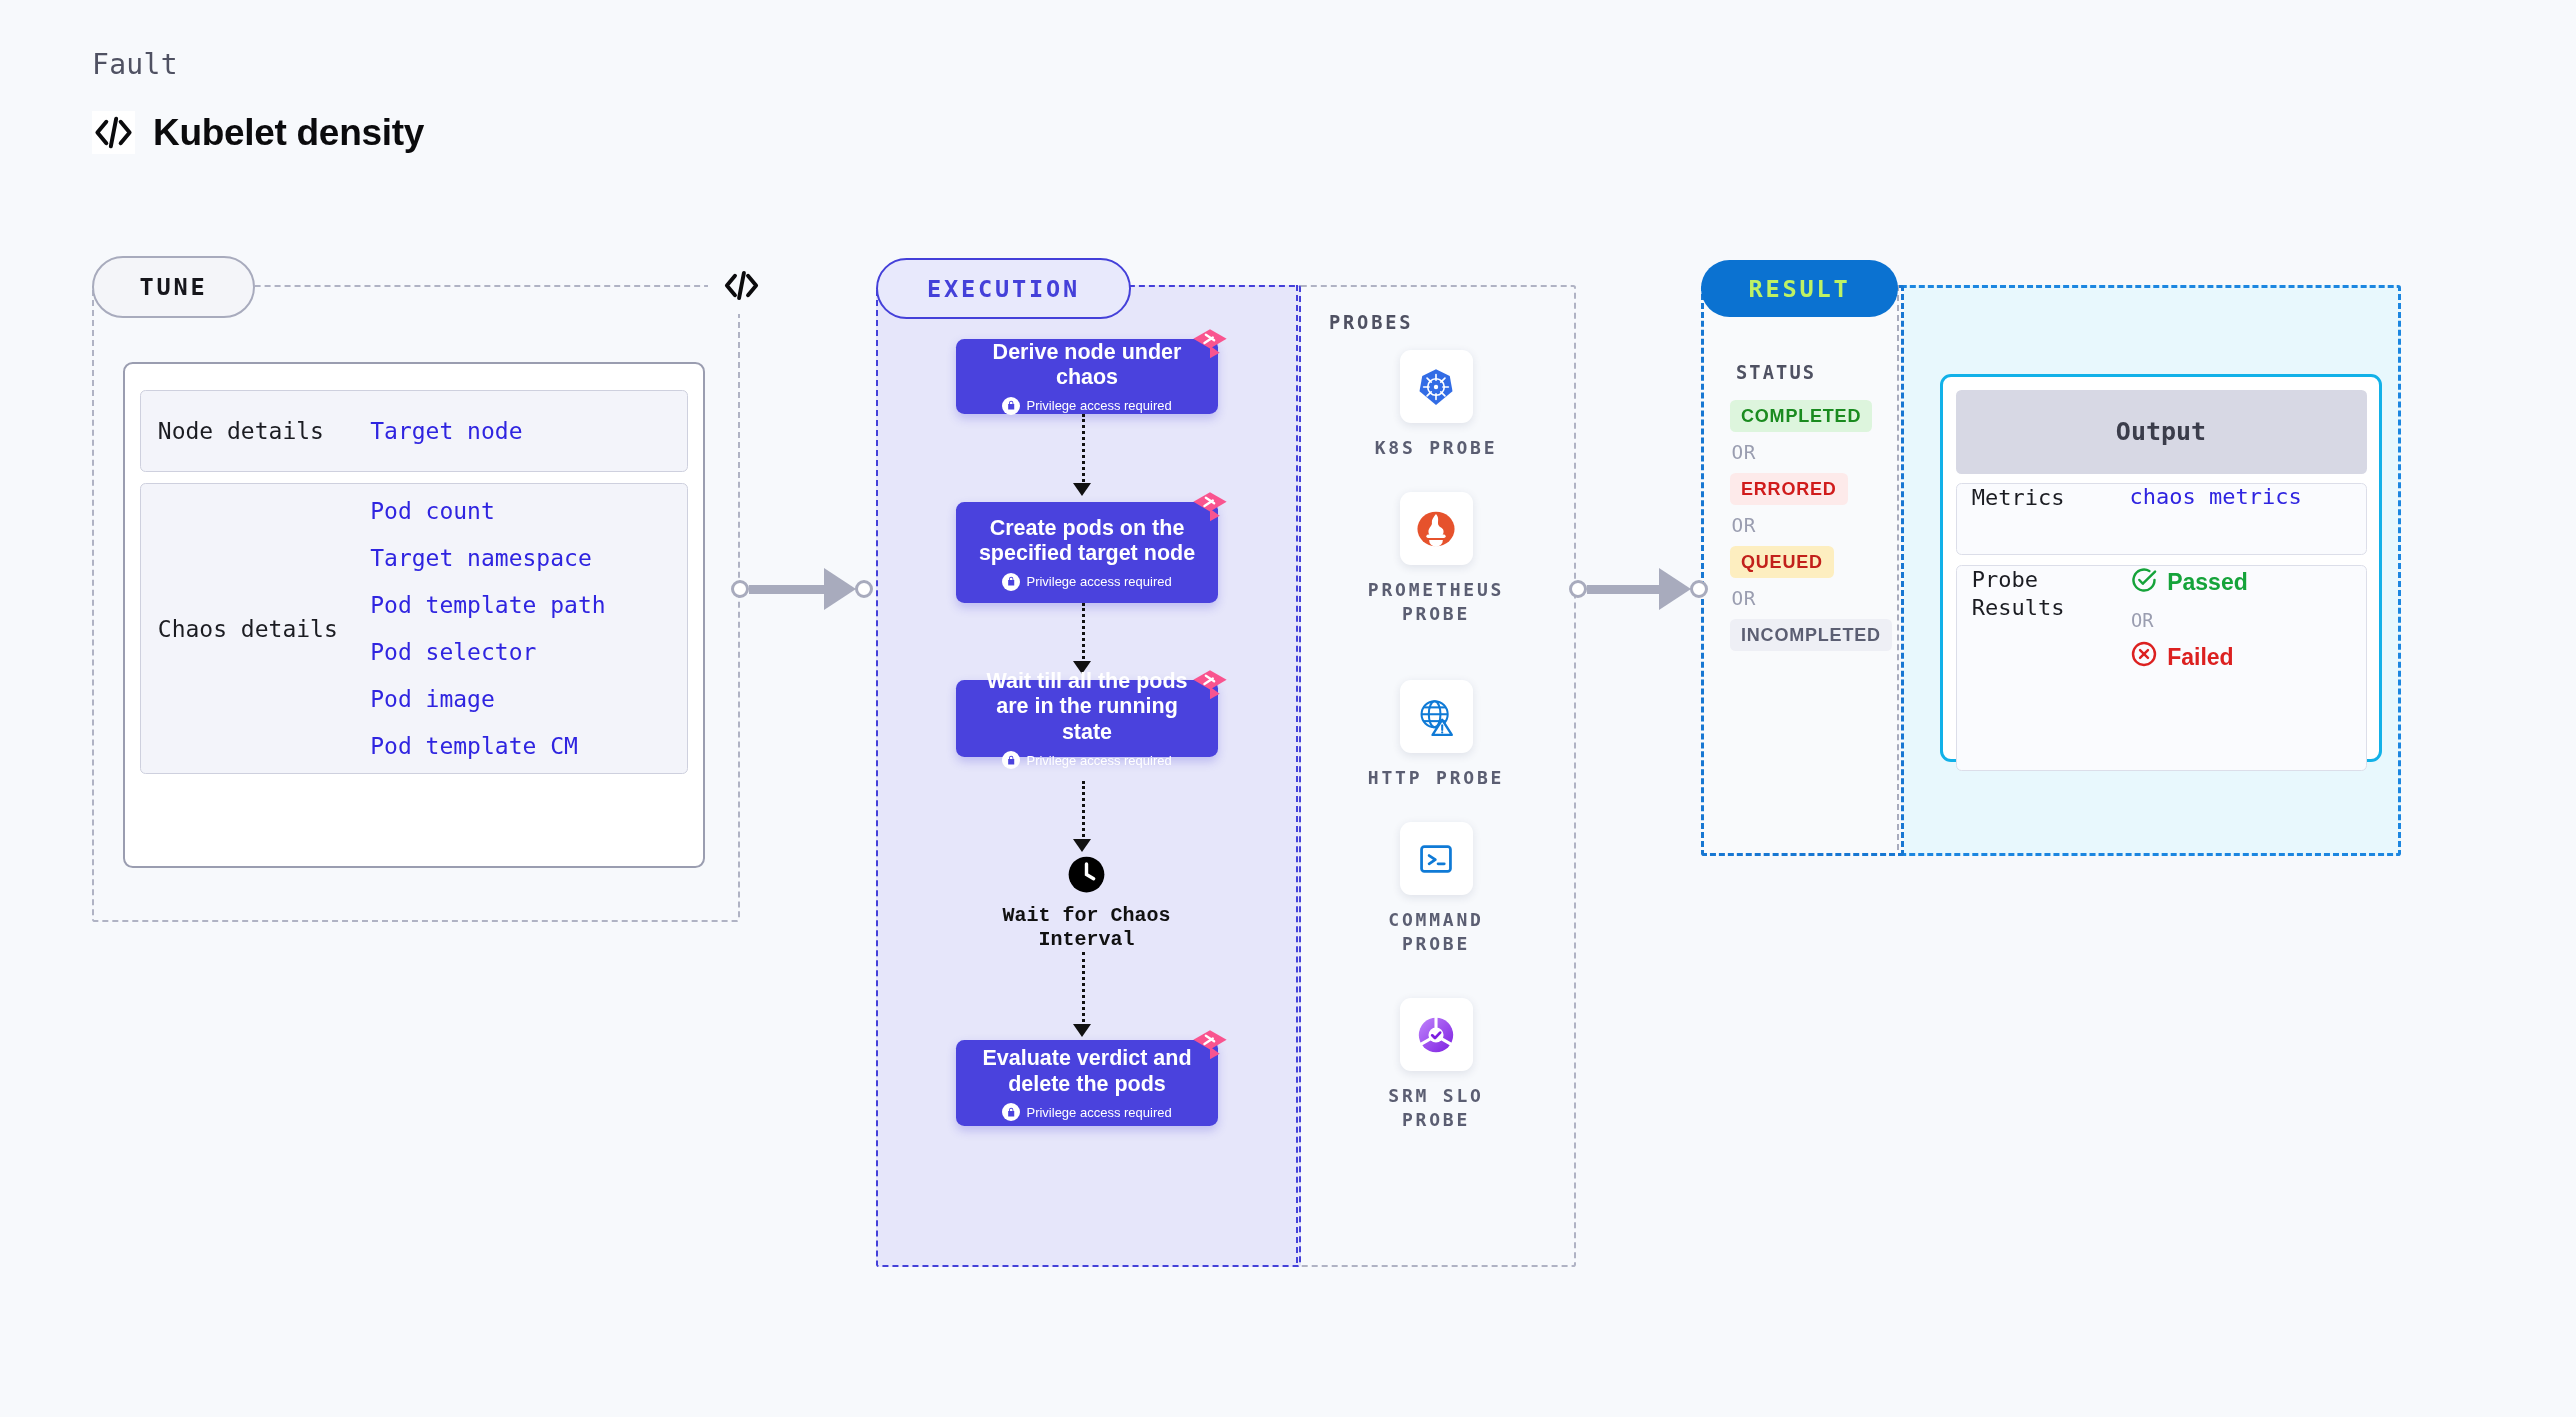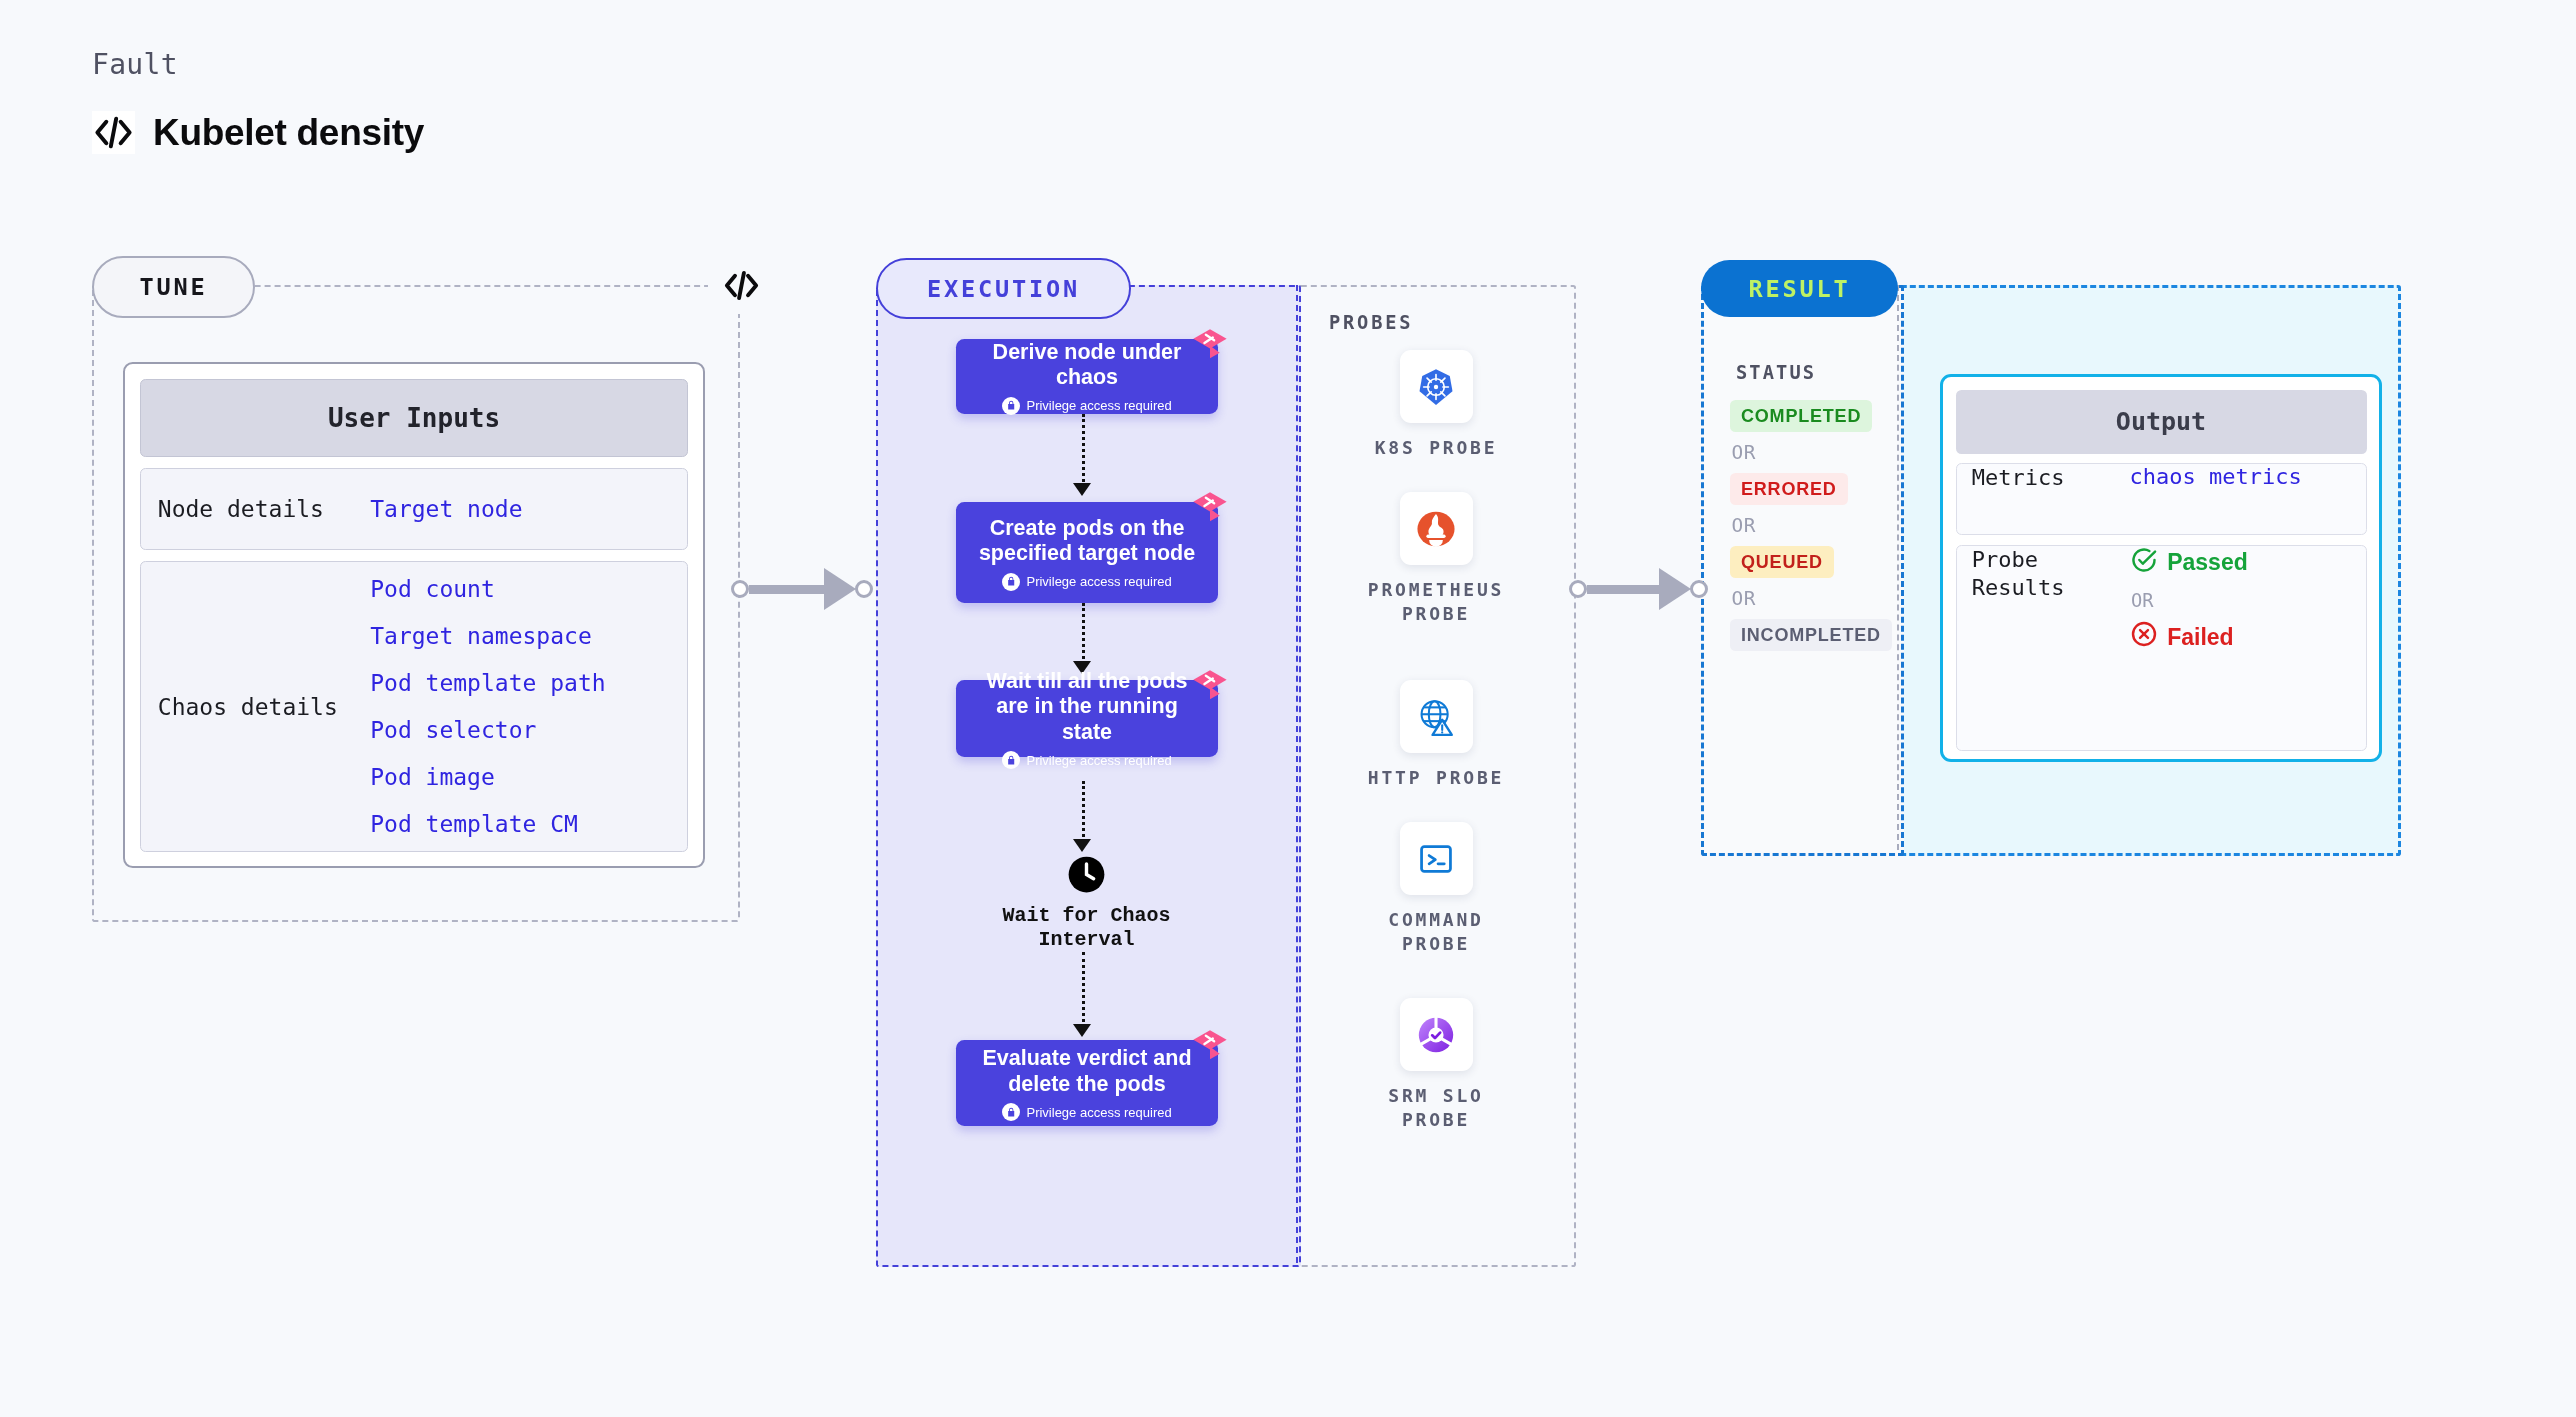--- a/index.html
+++ b/index.html
@@ -182,21 +182,21 @@
     font-size:19.4px;color:#9a9db0;letter-spacing:0.7px;
   }
 
   
   .out-card{
     position:absolute;left:1940px;top:374px;width:442px;height:388px;
     background:#ffffff;border:3.5px solid #12b1e8;border-radius:11px;
     box-sizing:border-box;padding:12.5px;
   }
   .out-head{
-    height:64px;background:#d7d8e4;border-radius:5.5px;
+    height:84px;background:#d7d8e4;border-radius:5.5px;
     display:flex;align-items:center;justify-content:center;
     font-family:"DejaVu Sans Mono","Liberation Mono",monospace;
     font-size:25px;font-weight:700;color:#3b3d4b;
   }
   .out-sec{
     margin-top:9.7px;background:#fafbfe;border:0.7px solid #dcdee9;border-radius:5.5px;
     display:flex;box-sizing:border-box;gap:24px;
   }
   .out-sec-1{height:72px;}
   .out-sec-2{height:206px;}
@@ -253,21 +253,20 @@
   <div class="chip chip-tune">TUNE</div>
   <div class="tune-code-icon">
     <svg width="39" height="39" viewBox="0 0 24 24" fill="none" stroke="#0b0b0d" stroke-width="2.4" stroke-linecap="round" stroke-linejoin="round">
       <polyline points="8 6 3 12 8 18"></polyline>
       <polyline points="16 6 21 12 16 18"></polyline>
       <line x1="13.5" y1="4.3" x2="10.5" y2="19.7"></line>
     </svg>
   </div>
 
   <div class="ui-card">
-    <div class="ui-head">User Inputs</div>
 
     <div class="ui-sec ui-sec-1">
       <div class="ui-key">Node details</div>
       <div class="ui-vals">
         <div class="ui-val">Target node</div>
       </div>
     </div>
 
     <div class="ui-sec ui-sec-2">
       <div class="ui-key">Chaos details</div>

